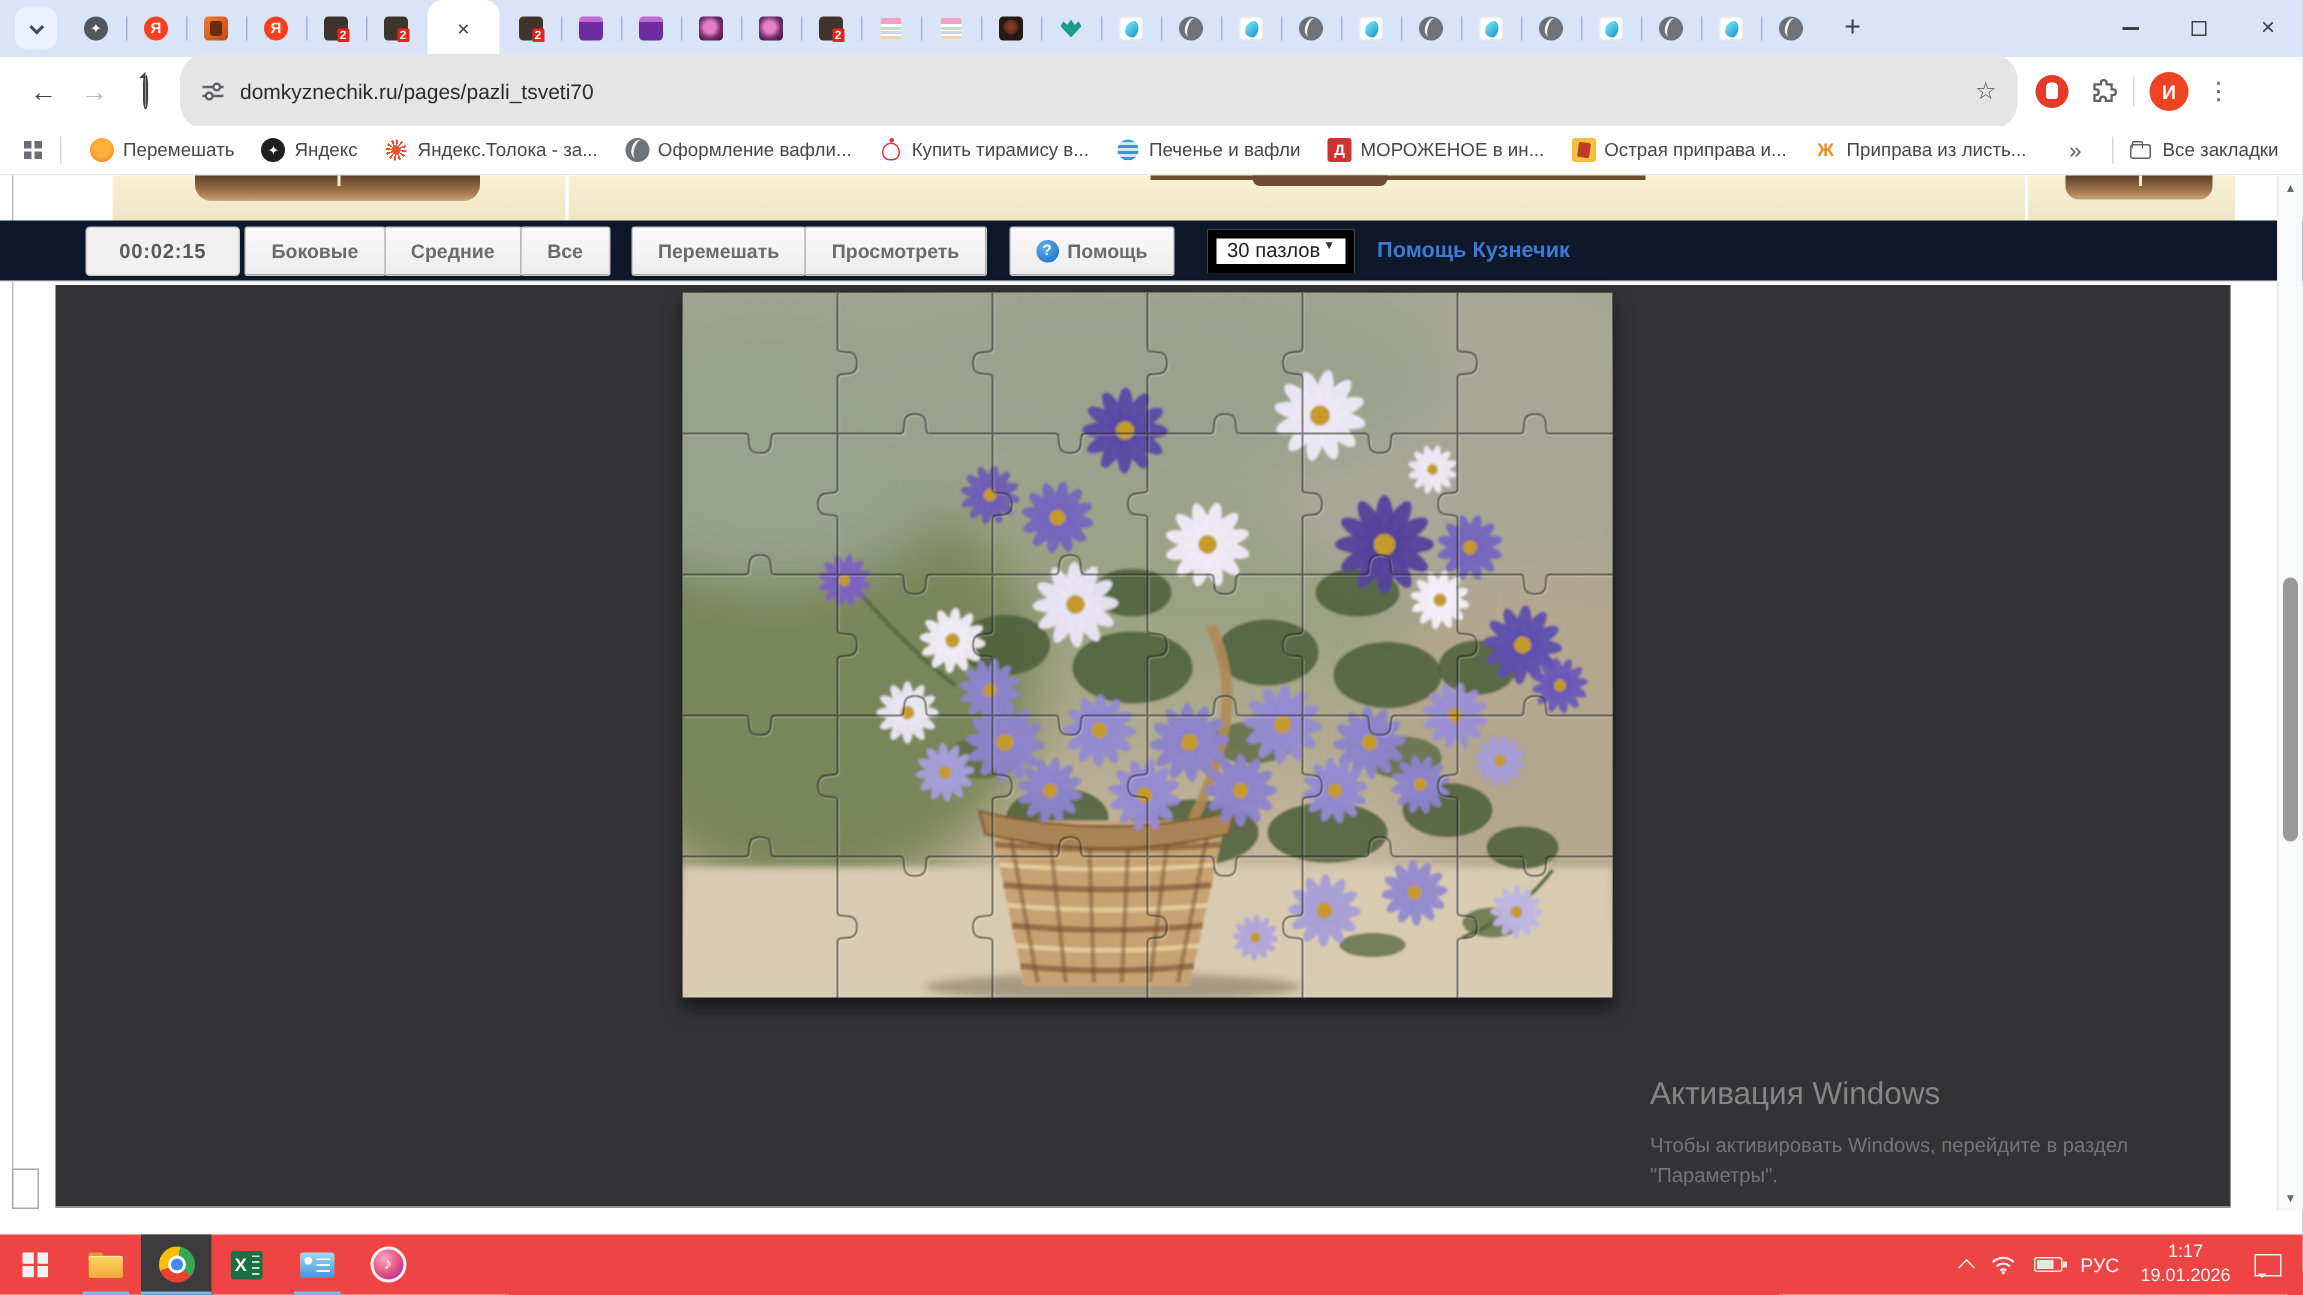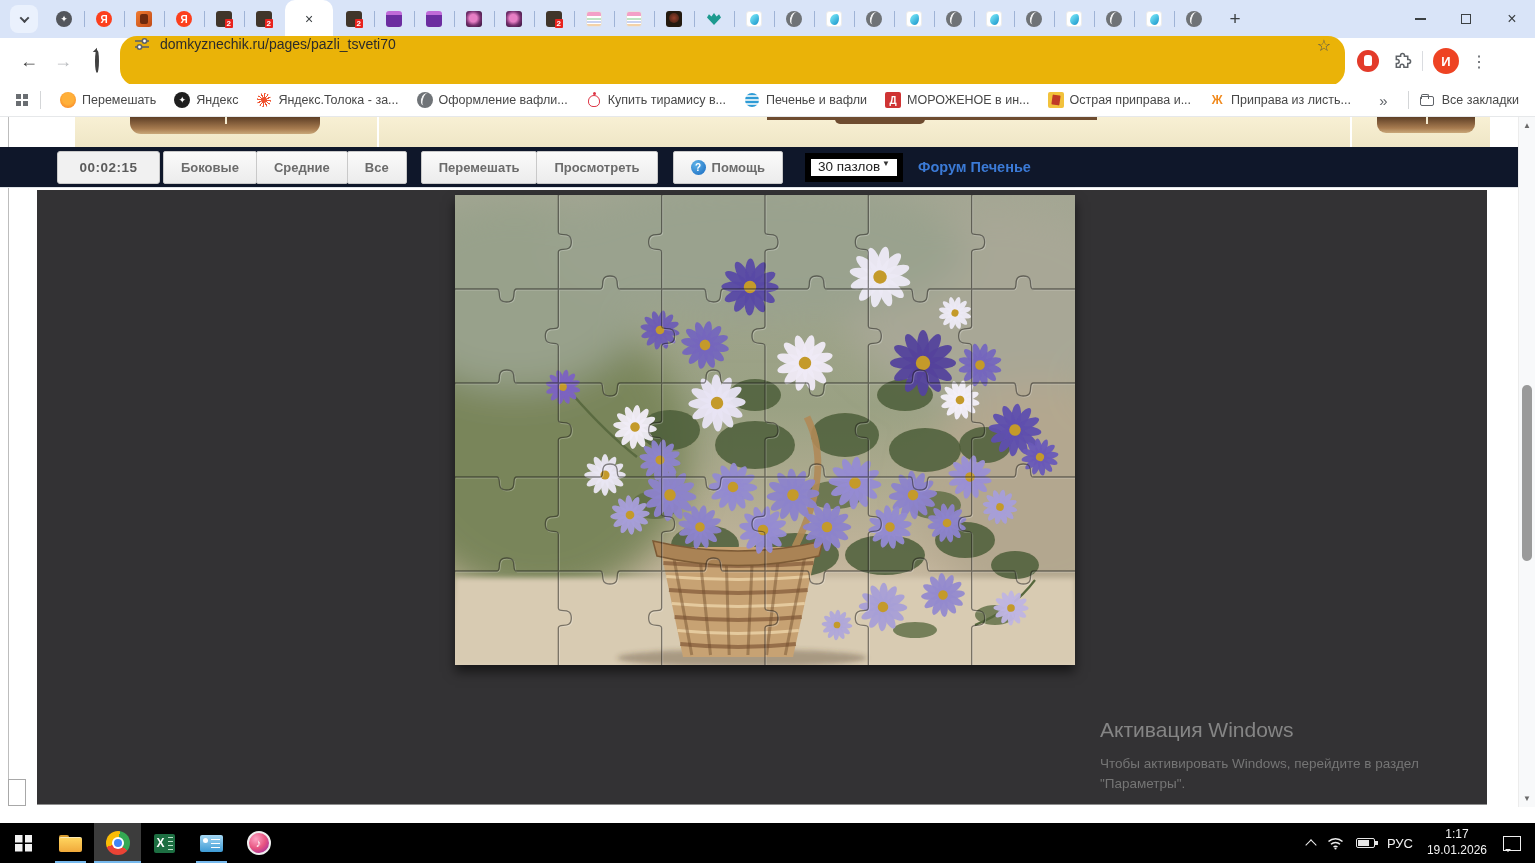--- a/index.html
+++ b/index.html
@@ -42,21 +42,21 @@
   .ic-bird-icon::before { content:""; position:absolute; left:3px; top:2px; width:9px; height:11px; background:linear-gradient(135deg,#63d6ee 30%,#1590c8); border-radius:70% 30% 45% 55%/60% 40% 60% 40%; }
   .ic-globe-icon, .ic-globe-gray-icon { background:#6f7377; border-radius:50%; }
   .ic-globe-icon::before, .ic-globe-gray-icon::before { content:""; position:absolute; left:4px; top:1px; width:7px; height:13px; border-left:2px solid #fff; border-radius:50%; transform:rotate(18deg); opacity:.9; }
 
   
   .toolbar { position:absolute; left:0; top:38px; width:100%; height:46px; background:#fff; display:flex; align-items:center; }
   .nav-ic { width:34px; text-align:center; font-size:18px; color:#414141; }
   .nav-ic.disabled { color:#b9bcbf; }
   .reload-circ { width:13px; height:13px; border:2px solid #414141; border-radius:50%; border-top-color:transparent; transform:rotate(-40deg); position:relative; margin:0 auto; }
   .reload-circ::after { content:""; position:absolute; right:-3px; top:-2px; border:3.5px solid transparent; border-left-color:#414141; transform:rotate(45deg); }
-  .urlpill { width:1225px; height:50px; margin-left:6px; background:#eab308; border-radius:17px; display:flex; align-items:flex-start; }
+  .urlpill { width:1225px; height:50px; margin-left:6px; background:#e5e5e5; border-radius:17px; display:flex; align-items:center; }
   .url-text { font-size:14px; color:#2b2b2b; margin-left:10px; }
   .pill-spacer { flex:1; }
   .star { font-size:16px; color:#4d5156; margin-right:14px; }
   .ext-hand { width:22px; height:22px; border-radius:50%; background:#e33b2a; position:relative; margin-left:12px; }
   .ext-hand::before { content:""; position:absolute; left:7px; top:5px; width:8px; height:11px; background:#fff; border-radius:3px 3px 2px 2px; }
   .ext-puzzle { margin-left:14px; display:flex; }
   .tb-divider { width:1px; height:20px; background:#dadce0; margin:0 10px; }
   .avatar { width:26px; height:26px; border-radius:50%; background:#ee4323; color:#fff; font-size:13px; font-weight:bold; display:flex; align-items:center; justify-content:center; }
   .kebab { font-size:16px; color:#5f6368; margin:0 14px 0 12px; }
 
@@ -121,21 +121,21 @@
   .wm-title { font-size:21px; color:#858585; margin-bottom:12px; }
   .wm-line { font-size:13.5px; color:#757575; line-height:1.45; }
   .corner-box { position:absolute; left:8px; top:662px; width:18px; height:27px; background:#fff; border:1px solid #a8a8a8; }
 
   .scrollbar { position:absolute; right:0; top:0; width:17px; height:690px; background:#f8f9fa; border-left:1px solid #ececec; }
   .sb-arrow { position:absolute; left:0; width:100%; text-align:center; font-size:8px; color:#6a6a6a; }
   .sb-up { top:4px; } .sb-down { bottom:4px; }
   .sb-thumb { position:absolute; left:3px; top:268px; width:10px; height:176px; background:#9a9a9a; border-radius:6px; }
 
   
-  .taskbar { position:absolute; left:0; bottom:0; width:100%; height:40px; background:#000000; display:flex; align-items:stretch; }
+  .taskbar { position:absolute; left:0; bottom:0; width:100%; height:40px; background:#ef4444; display:flex; align-items:stretch; }
   .tb-app { width:47px; display:flex; align-items:center; justify-content:center; position:relative; }
   .tb-app.active { background:#3c3c3c; }
   .tb-underline { position:absolute; bottom:0; left:8px; right:8px; height:2.5px; background:#76b9ed; }
   .tb-app.active .tb-underline { left:0; right:0; }
   .app-start { width:17px; height:17px; background-image:linear-gradient(#f2f2f2,#f2f2f2),linear-gradient(#f2f2f2,#f2f2f2),linear-gradient(#f2f2f2,#f2f2f2),linear-gradient(#f2f2f2,#f2f2f2); background-size:7.5px 7.5px; background-position:0 0,9.5px 0,0 9.5px,9.5px 9.5px; background-repeat:no-repeat; }
   .app-explorer { width:23px; height:17px; position:relative; }
   .app-explorer::before { content:""; position:absolute; left:0; top:0; width:10px; height:5px; background:#d79b2e; border-radius:2px 2px 0 0; }
   .app-explorer::after { content:""; position:absolute; left:0; top:2.5px; right:0; bottom:0; background:linear-gradient(180deg,#ffd45e,#f0a93a); border-radius:2px; border-top:1.5px solid #fae9b8; }
   .app-chrome { width:24px; height:24px; border-radius:50%; background:conic-gradient(from 130deg,#ea4335 0 120deg,#fbbc05 0 240deg,#34a853 0); position:relative; }
   .app-chrome::before { content:""; position:absolute; left:6px; top:6px; width:12px; height:12px; border-radius:50%; background:#fff; }
@@ -373,21 +373,21 @@
         <div class="pbtn">Просмотреть</div>
       </div>
     <div class="pbtn helpbtn">
       <span class="help-q">?</span>
       <span>Помощь</span>
     </div>
     <div class="selectbox">
       <span>30 пазлов</span>
       <span class="sel-arrow">▼</span>
     </div>
-    <a class="forumlink">Форум Печенье</a>
+    <a class="forumlink">Помощь Кузнечик</a>
   </div>
 
   <div class="board">
     <div class="puzzle-wrap">
       <svg id="puzzle-svg" width="620" height="470" viewBox="0 0 620 470">
         <defs>
           <filter id="blurBig" x="-40%" y="-40%" width="180%" height="180%">
               <feGaussianBlur stdDeviation="18"></feGaussianBlur>
             </filter>
           <filter id="blurSm" x="-20%" y="-20%" width="140%" height="140%">

